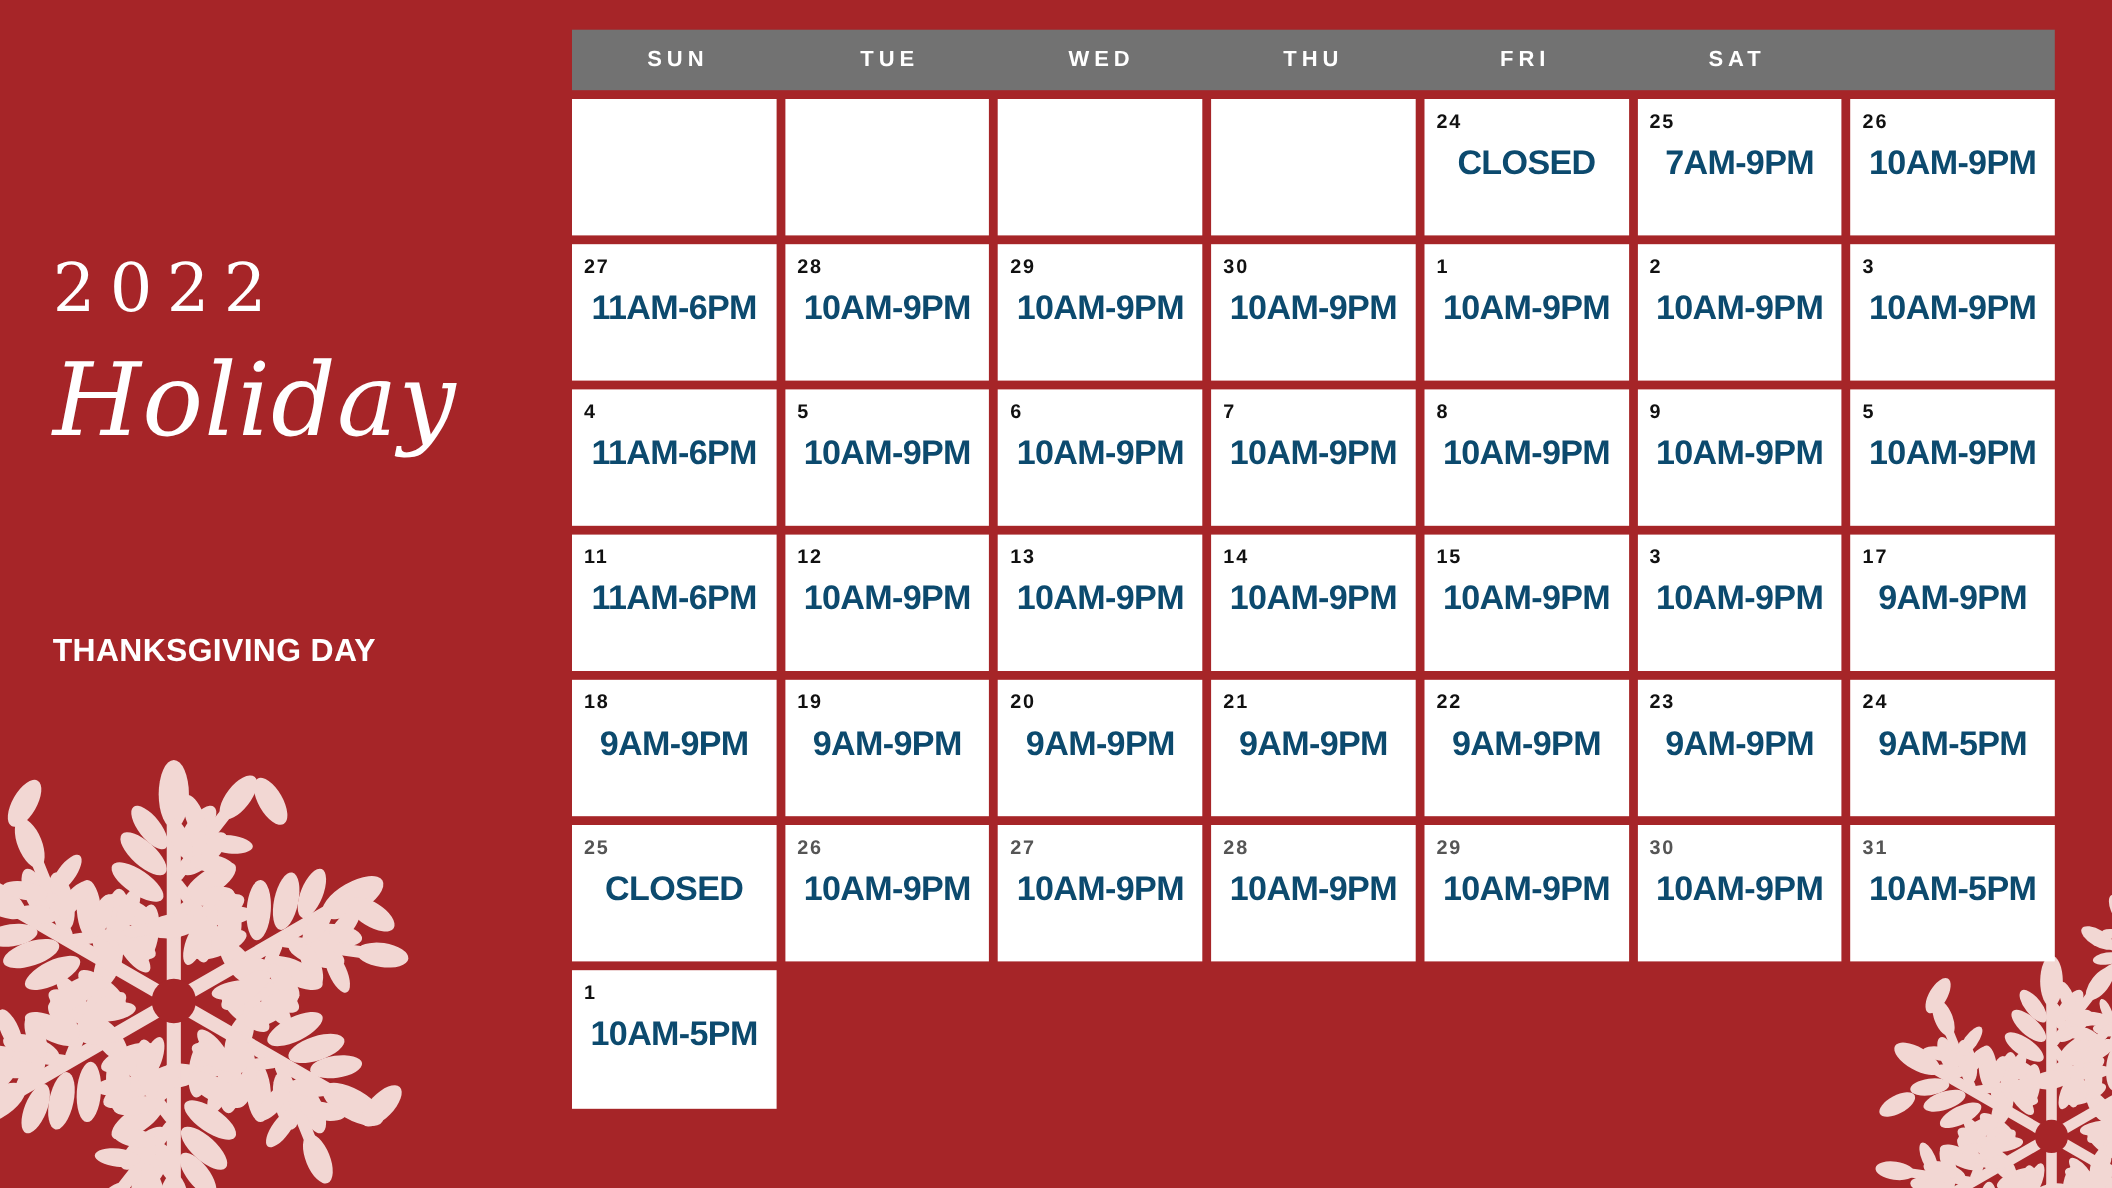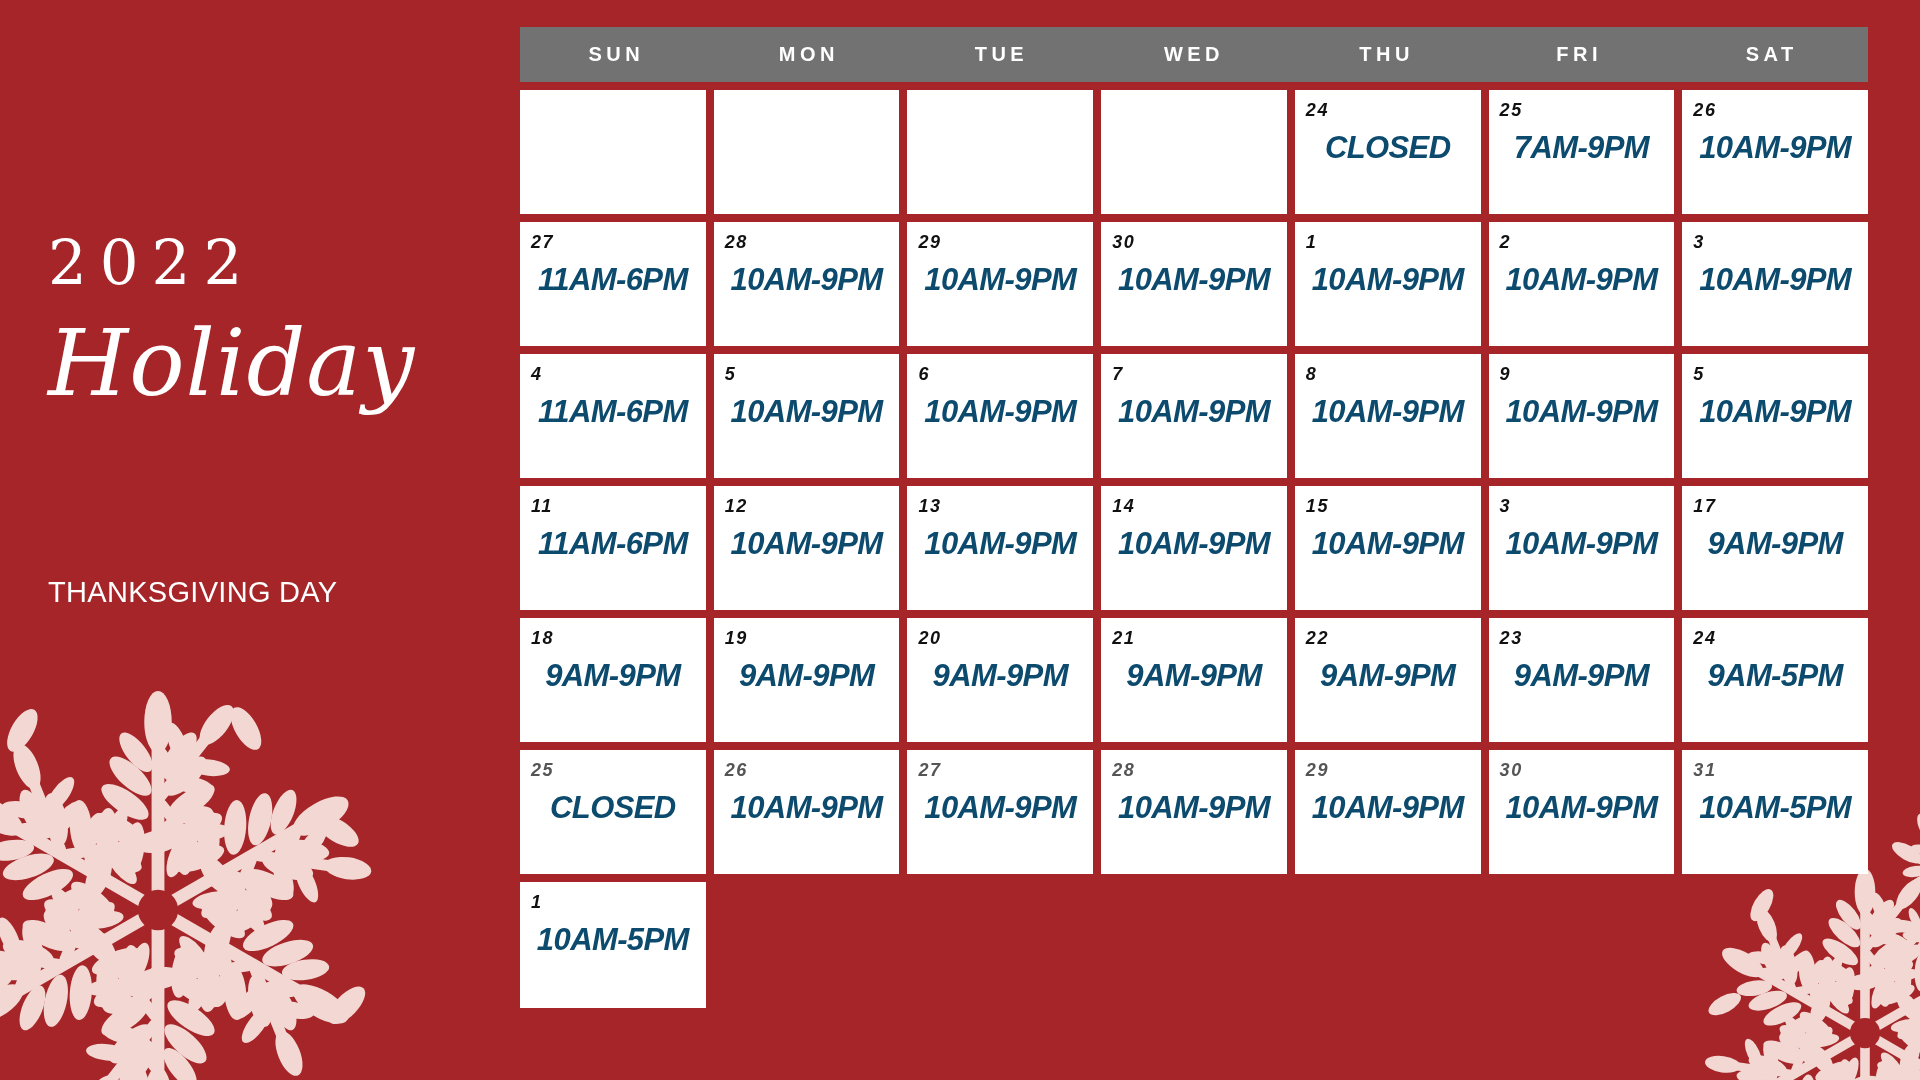--- a/index.html
+++ b/index.html
@@ -61,21 +61,21 @@
     letter-spacing: 1px;
   }
 
   #subtitle-block {
     position: absolute;
     left: 48px;
     top: 573px;
     width: 420px;
     color: #FFFFFF;
     font-family: "Liberation Sans", sans-serif;
-    font-weight: normal;
+    font-weight: bold;
     font-size: 29px;
     line-height: 1.32;
     letter-spacing: 0.3px;
   }
 
   
   .snowflake-wrap { position: absolute; pointer-events: none; z-index: 1; }
   #snowflake-left { left: -62px; top: 690px; width: 440px; height: 440px; }
   #snowflake-right-a { left: 1700px; top: 868px; width: 330px; height: 330px; }
   #snowflake-right-b { left: 1876px; top: 784px; width: 240px; height: 240px; }
@@ -112,21 +112,20 @@
     grid-template-columns: repeat(7, 1fr);
     gap: 8px;
     margin-top: 8px;
   }
 
   .day-cell {
     background: #FFFFFF;
     height: 124px;
     position: relative;
     padding: 11px 0 0 11px;
-    font-style: italic;
   }
 
   .day-cell.is-empty { background: #FFFFFF; }
   .day-cell.is-blank-slot { background: transparent; }
 
   .day-number {
     font-family: "Liberation Sans", sans-serif;
     font-weight: bold;
     font-size: 18px;
     color: #111111;
@@ -254,21 +253,20 @@
   <div id="subtitle-block">
     <div>THANKSGIVING DAY</div>
   </div>
 
 </div>
 
 <div id="calendar">
 
   <div id="weekday-header">
       <div class="weekday-cell">SUN</div>
-      <div class="weekday-cell">MON</div>
       <div class="weekday-cell">TUE</div>
       <div class="weekday-cell">WED</div>
       <div class="weekday-cell">THU</div>
       <div class="weekday-cell">FRI</div>
       <div class="weekday-cell">SAT</div>
     </div>
 
   <div id="grid">
       <div class="day-cell is-empty"></div>
       <div class="day-cell is-empty"></div>

